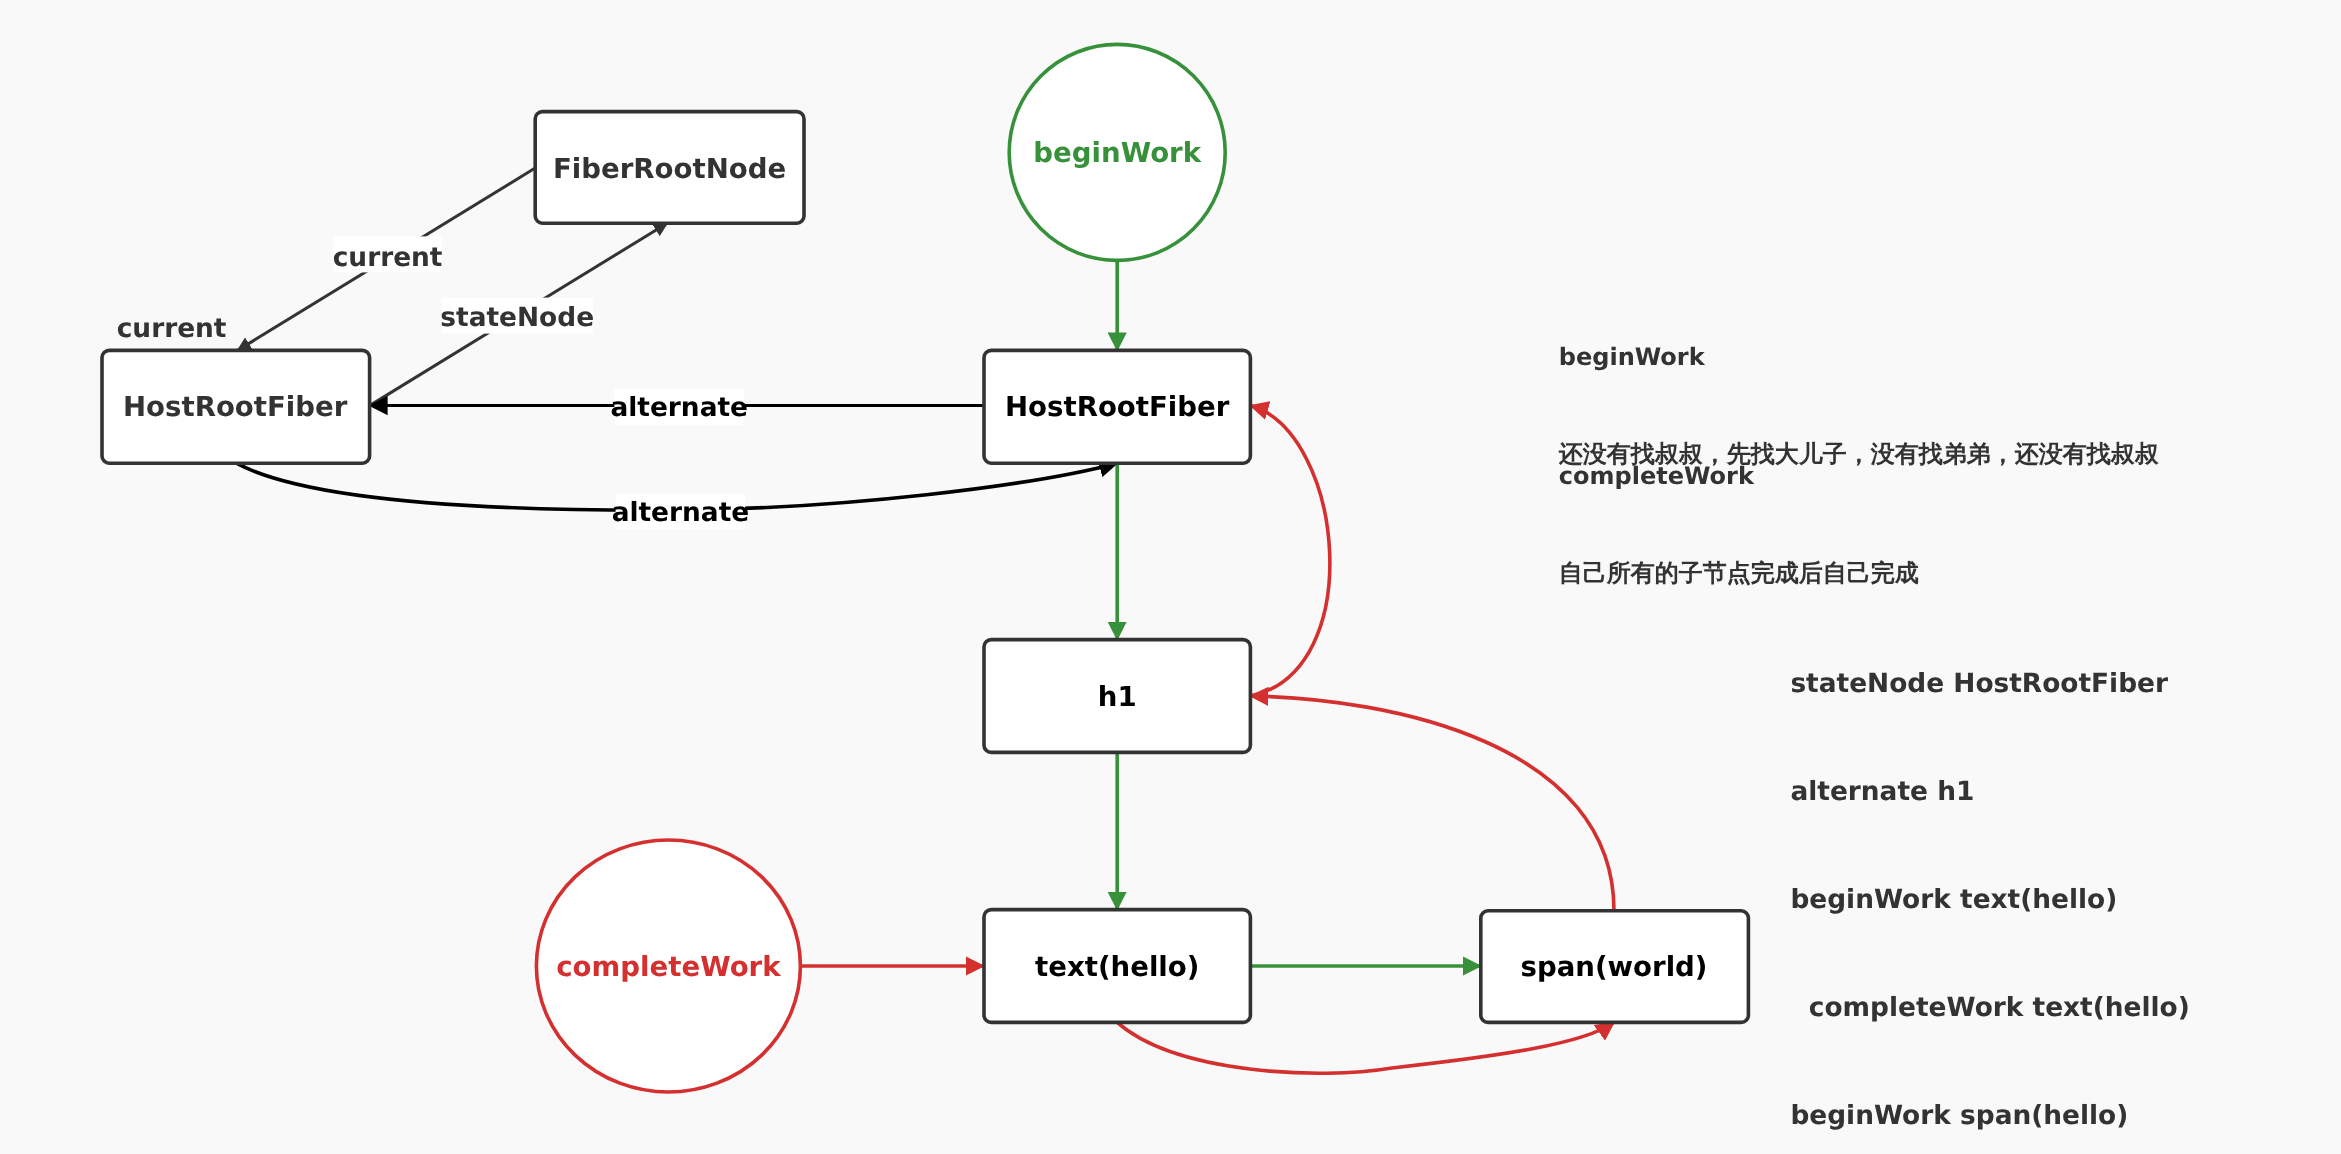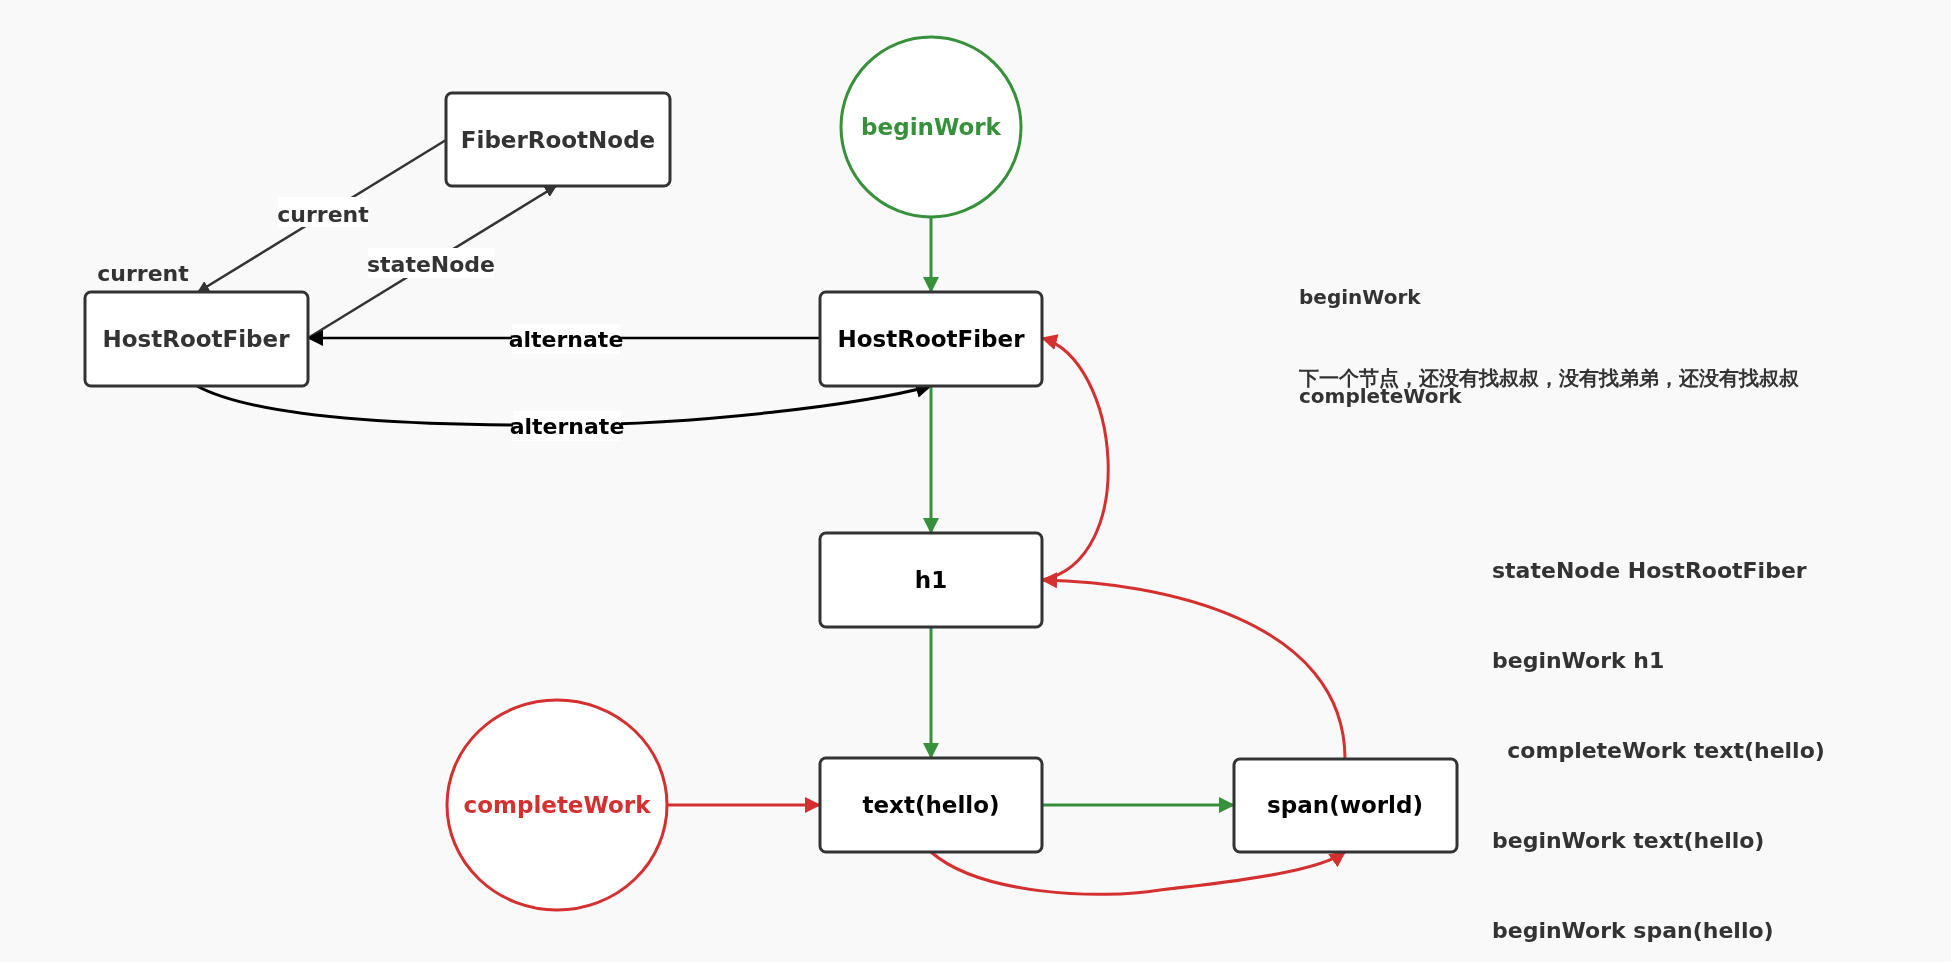--- a/index.html
+++ b/index.html
@@ -83,28 +83,29 @@
   <rect x="368" y="248" width="126" height="30" fill="#fff"></rect>
   <text class="edge-label" x="431" y="272" text-anchor="middle">stateNode</text>
   <rect x="512" y="324" width="108" height="30" fill="#fff"></rect>
   <text class="edge-label" x="566" y="347" text-anchor="middle" fill="#000" style="fill:#000">alternate</text>
   <rect x="513" y="411" width="108" height="30" fill="#fff"></rect>
   <text class="edge-label" x="567" y="434" text-anchor="middle" style="fill:#000">alternate</text>
 </svg>
 
 <div class="note" style="left:1299px; top:230px;">
   <div>beginWork</div>
-  <div>下一个节点，还没有找叔叔，没有找弟弟，还没有找叔叔</div>
+  <div>还没有找叔叔，先找大儿子，没有找弟弟，还没有找叔叔</div>
 </div>
 <div class="note" style="left:1299px; top:329px;">
   <div>completeWork</div>
+  <div>自己所有的子节点完成后自己完成</div>
 </div>
 
 <div class="trace" style="left:1492px; top:496px;">
   <div>stateNode HostRootFiber</div>
-  <div>beginWork h1</div>
+  <div>alternate h1</div>
+  <div>beginWork text(hello)</div>
   <div>  completeWork text(hello)</div>
-  <div>beginWork text(hello)</div>
   <div>beginWork span(hello)</div>
   
   
   
 </div>
 
 </body></html>

